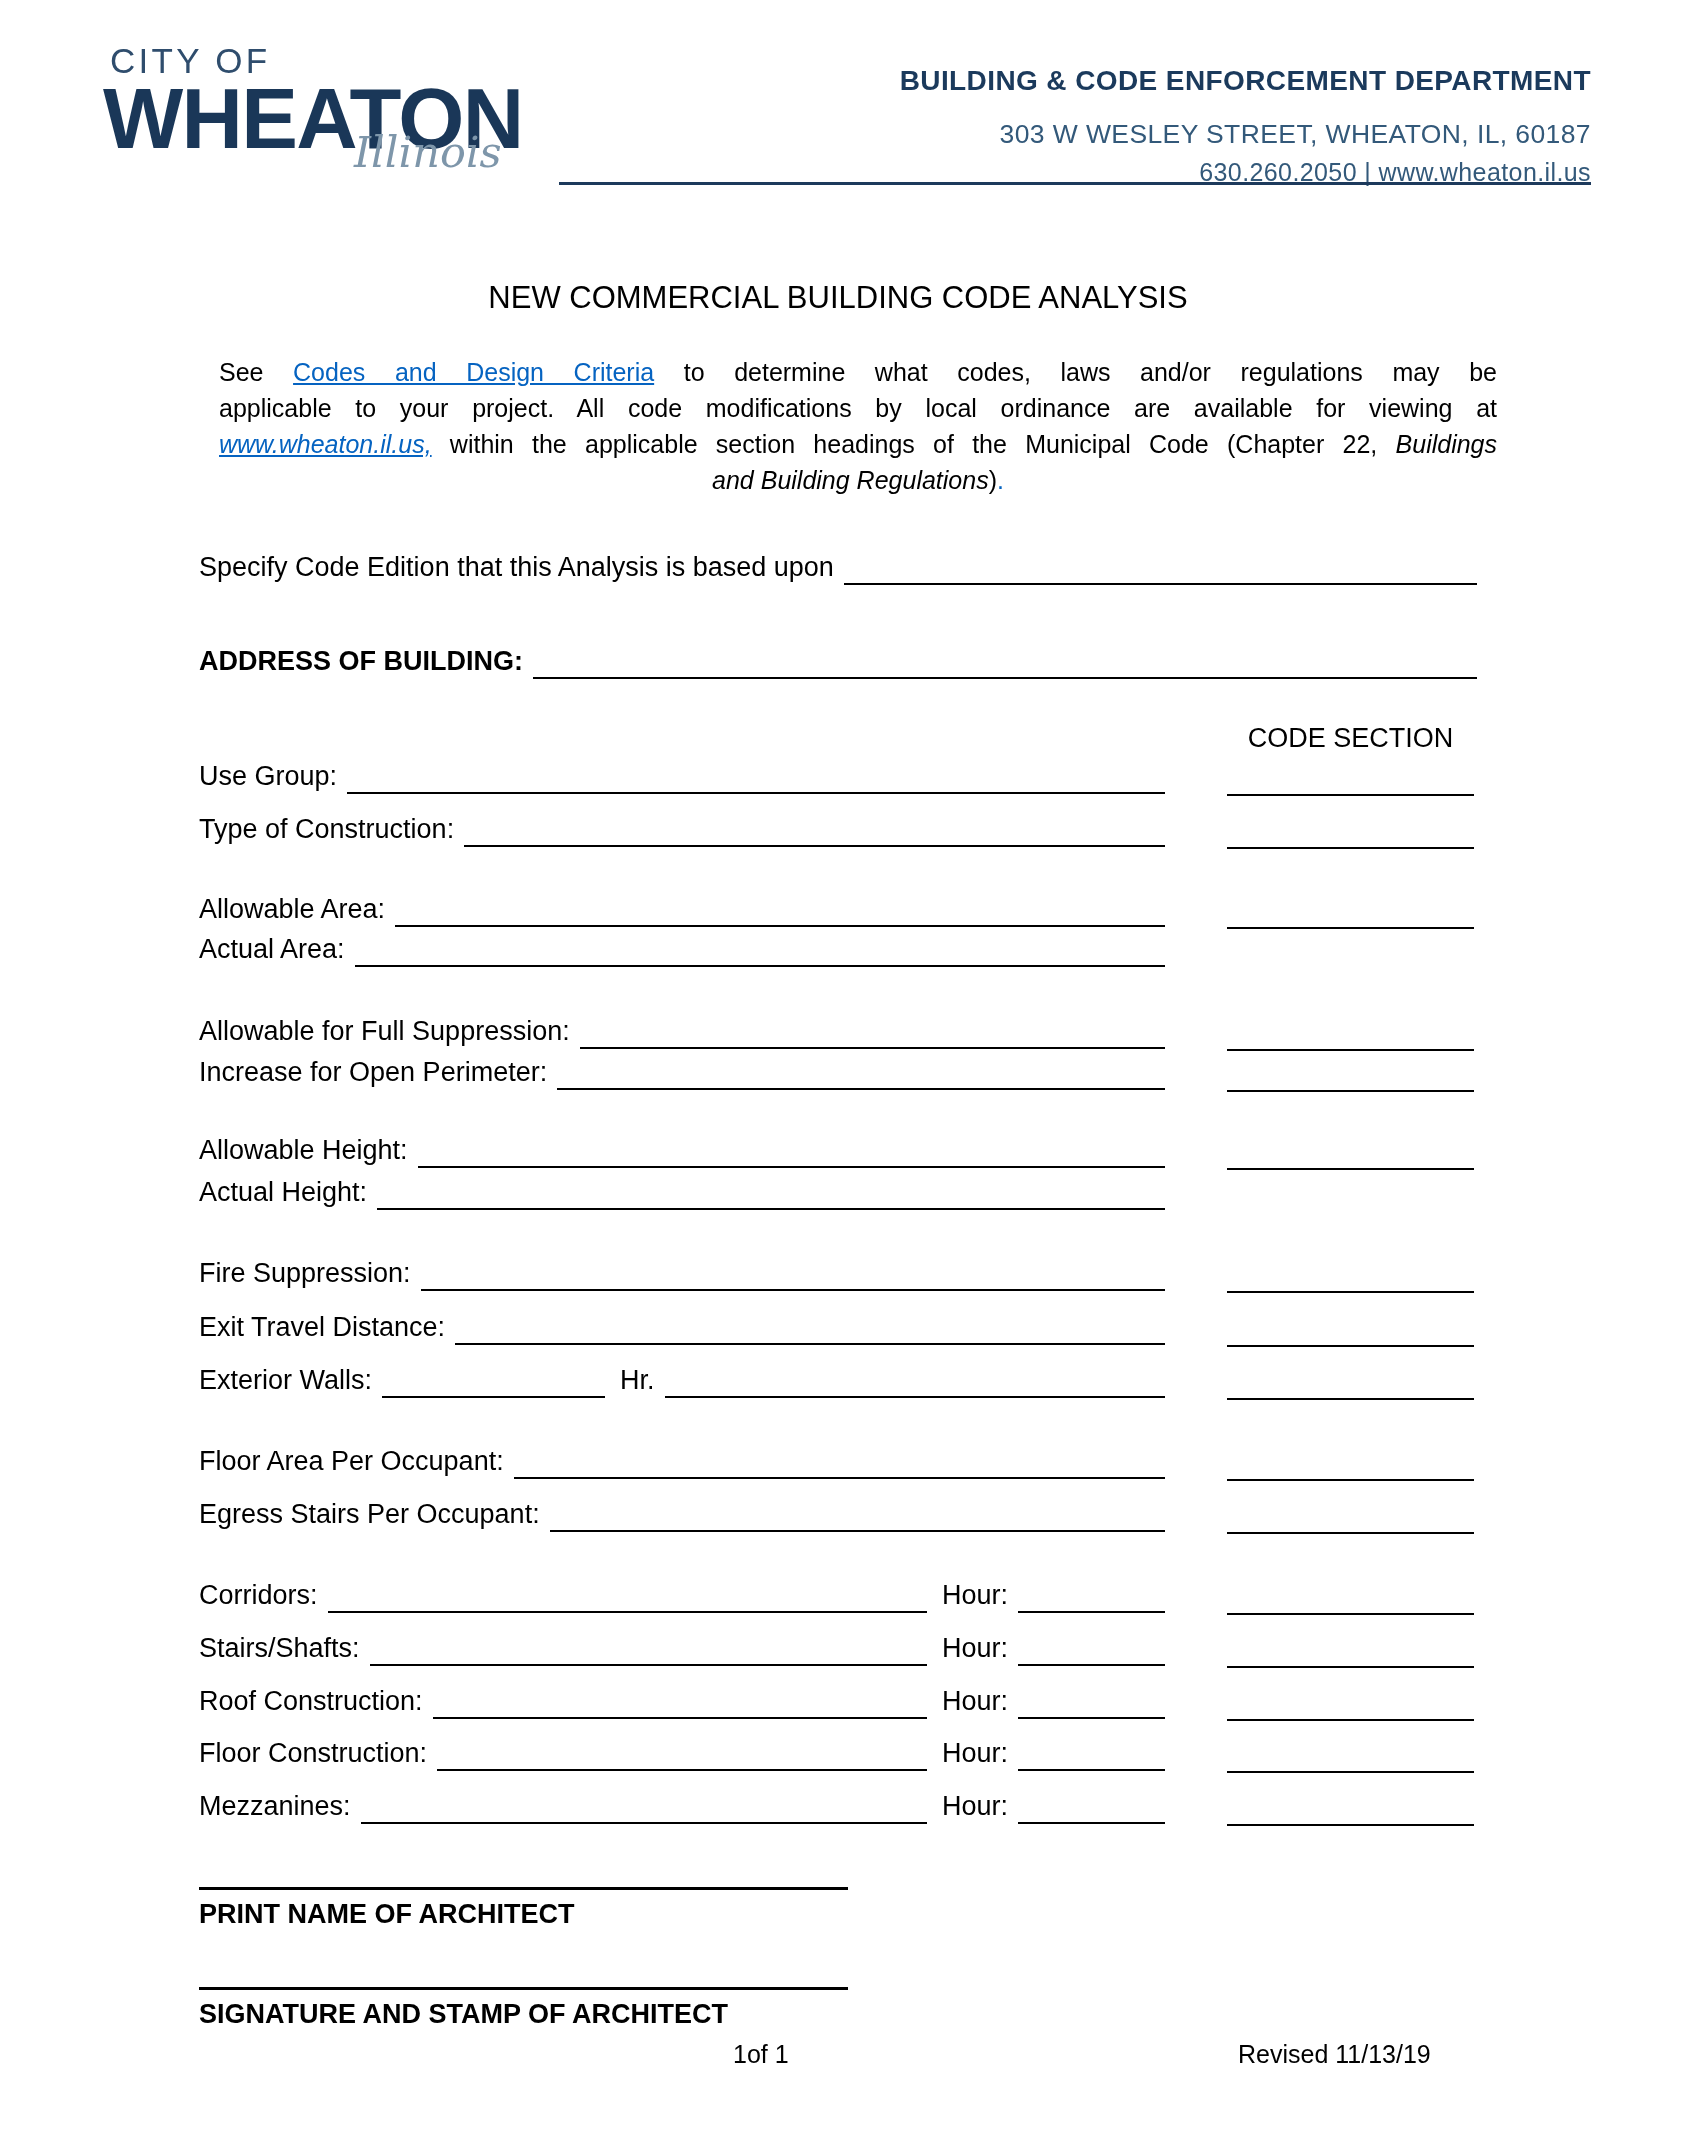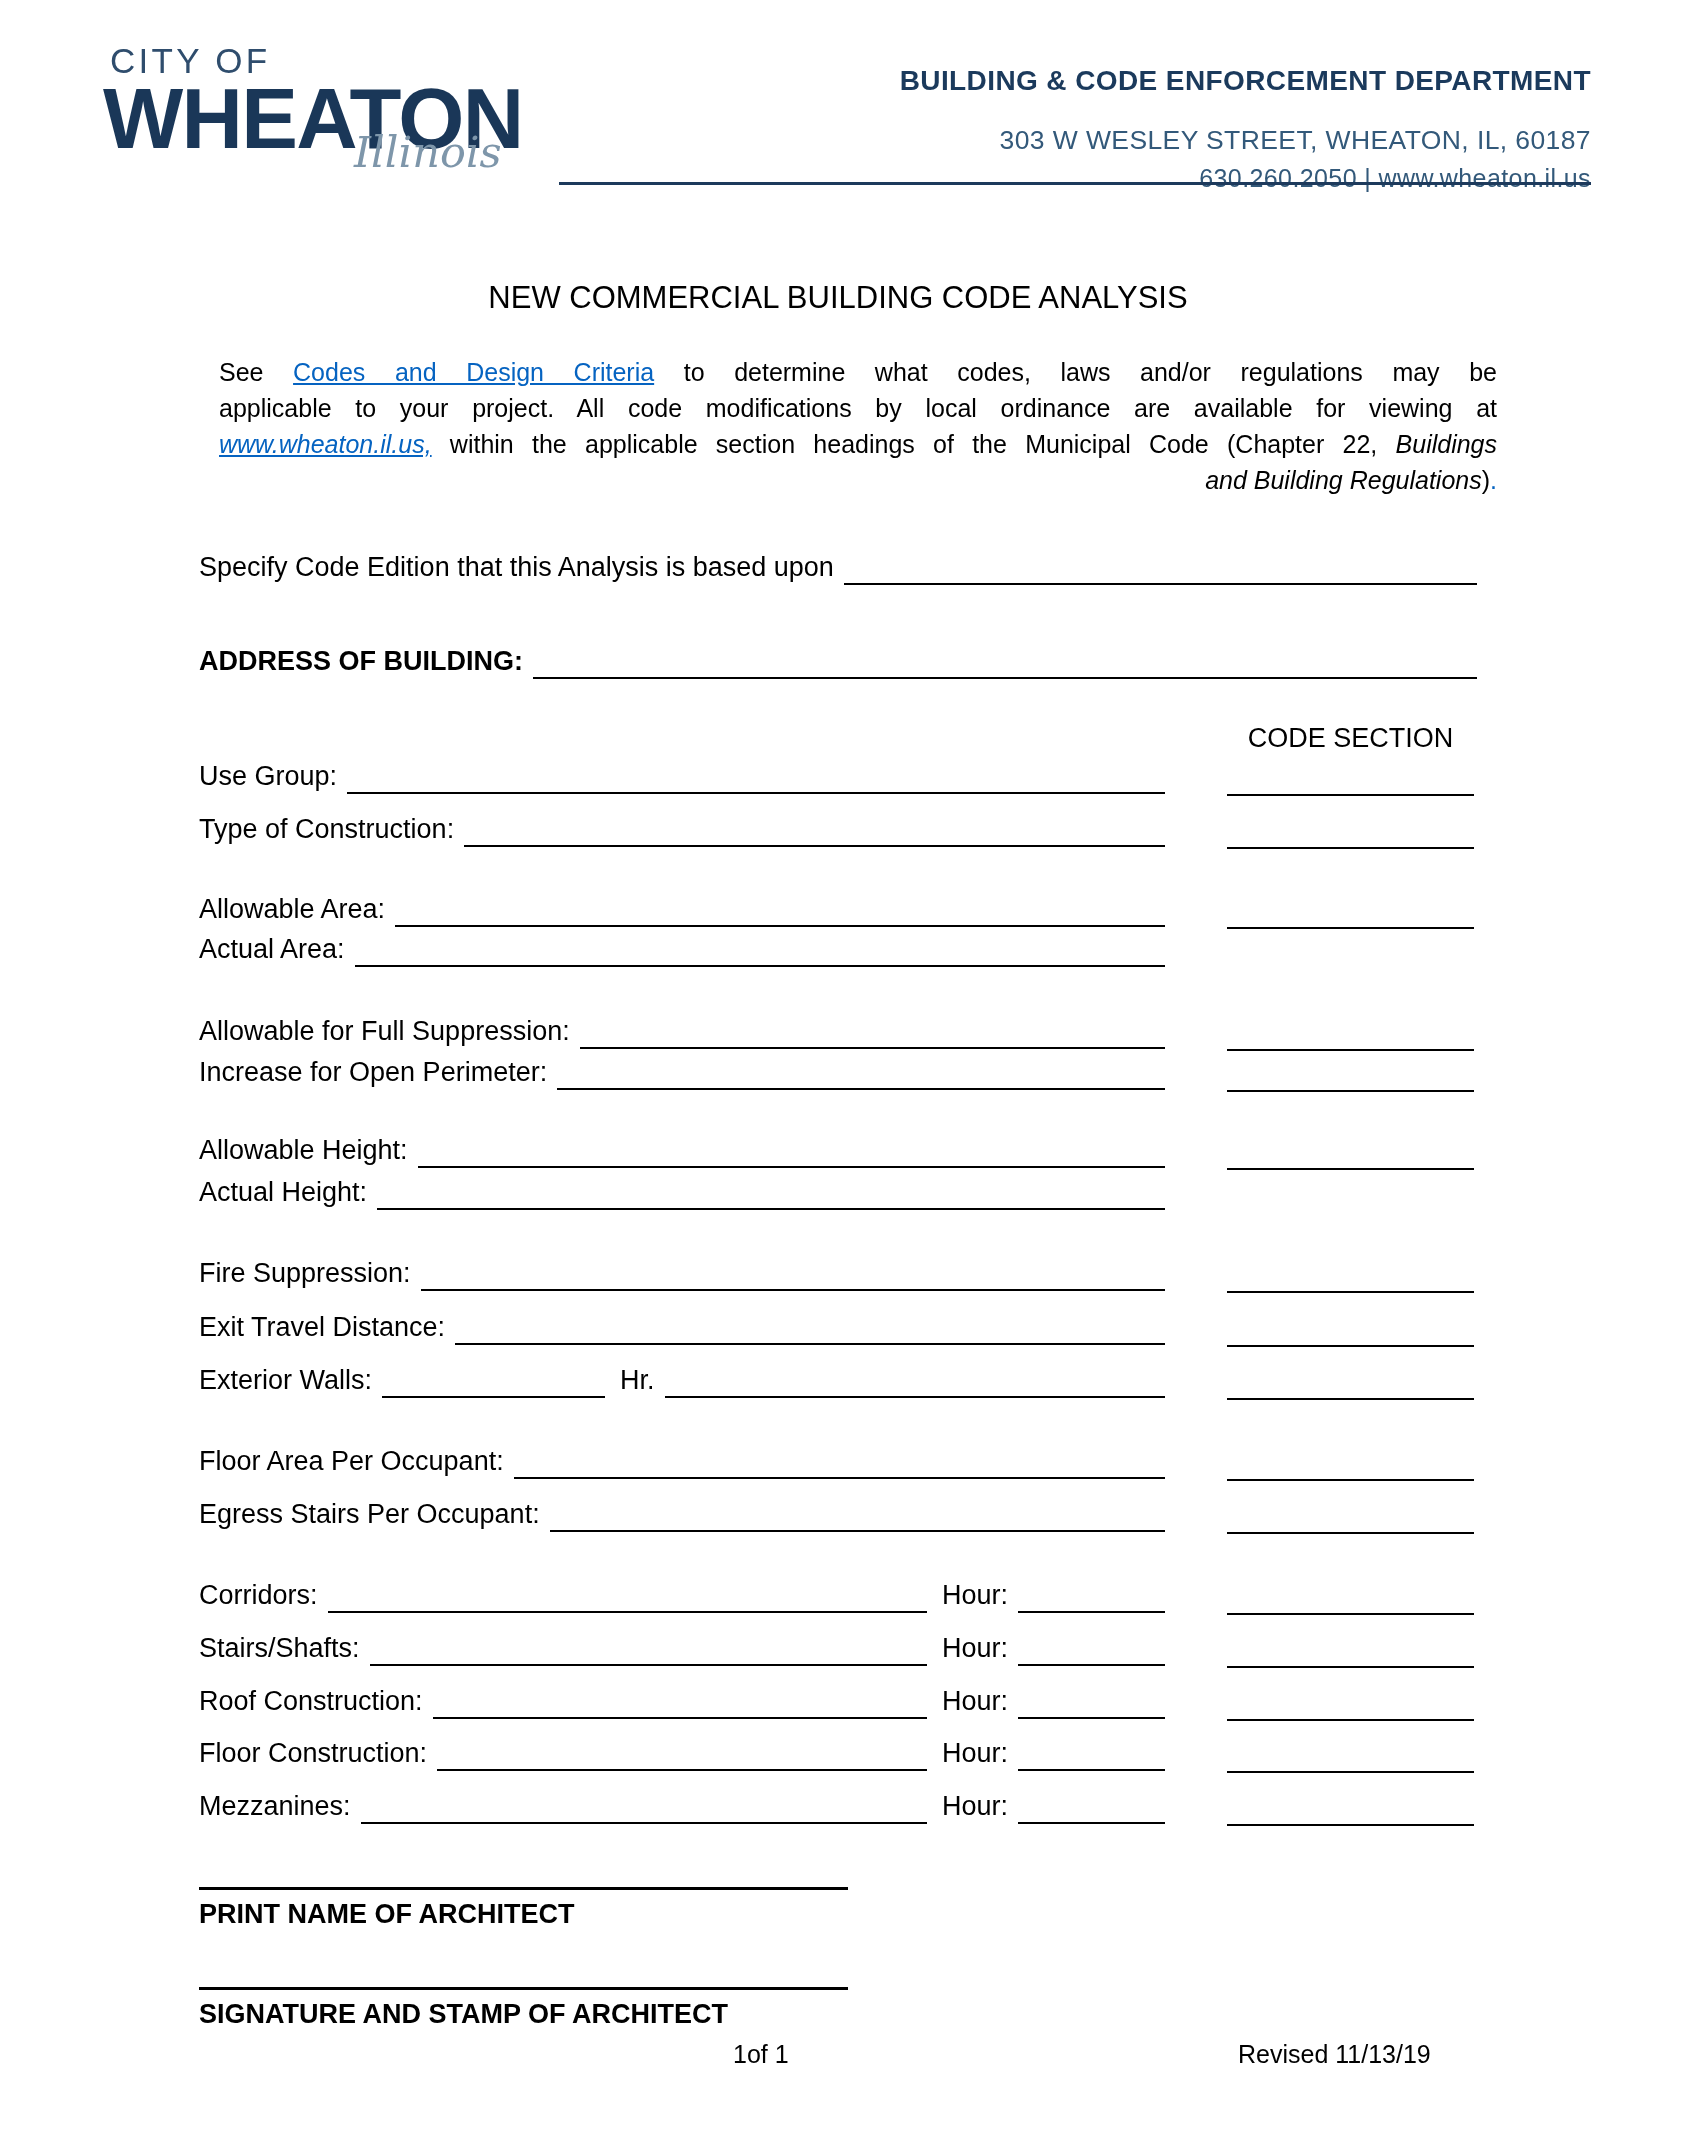--- a/index.html
+++ b/index.html
@@ -6,30 +6,30 @@
   .page {
     position:relative; width:1701px; height:2151px; background:#ffffff;
     font-family:"Liberation Sans", sans-serif; color:#000; overflow:hidden;
   }
   
   .logo-cityof  { position:absolute; left:110px; top:41px;  font-size:35px; letter-spacing:3.3px; color:#2f4d6d; }
   .logo-wheaton { position:absolute; left:103px; top:76px;  font-size:85px; font-weight:700; letter-spacing:-1.7px; color:#1a3758; line-height:1; }
   .logo-illinois{ position:absolute; left:354px; top:131px; font-size:43px; font-style:italic; font-family:"DejaVu Serif", serif; color:#7e96aa; line-height:1; }
   .hdr-right { position:absolute; right:110px; top:65px; text-align:right; }
   .hdr-dept    { font-size:28px; font-weight:700; color:#1b3a5c; letter-spacing:0.4px; }
-  .hdr-address { font-size:26.5px; color:#33597a; margin-top:28px; letter-spacing:0.4px; }
+  .hdr-address { font-size:26.5px; color:#33597a; margin-top:22px; letter-spacing:0.4px; }
   .hdr-contact { font-size:25px; color:#33597a; margin-top:8.3px; letter-spacing:0.4px; }
   .hdr-divider { position:absolute; left:559px; top:182px; width:1032px; height:2.5px; background:#1d3a5c; }
   
   .doc-title { position:absolute; left:199px; top:280px; width:1278px; text-align:center;
                font-size:31px; font-weight:400; }
   .intro { position:absolute; left:199px; top:354px; width:1278px; font-size:25px; line-height:36px;margin-left:20px; }
   .jline { text-align:justify; height:36px; overflow:hidden; }
   .jline::after { content:""; display:inline-block; width:100%; height:0; }
-  .lline { text-align:right; height:36px; }
+  .lline { text-align:center; height:36px; }
   .lnk { color:#0563c1; text-decoration:underline; }
   .lnk-it { color:#0563c1; text-decoration:underline; font-style:italic; }
   .it { font-style:italic; }
   .bluedot { color:#0563c1; }
   
   .frow { position:absolute; left:199px; width:1278px; height:41px; display:flex; }
   .fmain { display:flex; align-items:flex-end; width:966px; height:100%; }
   .flabel { font-size:27px; line-height:1; padding-bottom:4.1px; white-space:nowrap; }
   .fbold { font-weight:700; }
   .fill  { flex:1 1 auto; border-bottom:2.5px solid #000; height:100%; margin-left:10px; }

